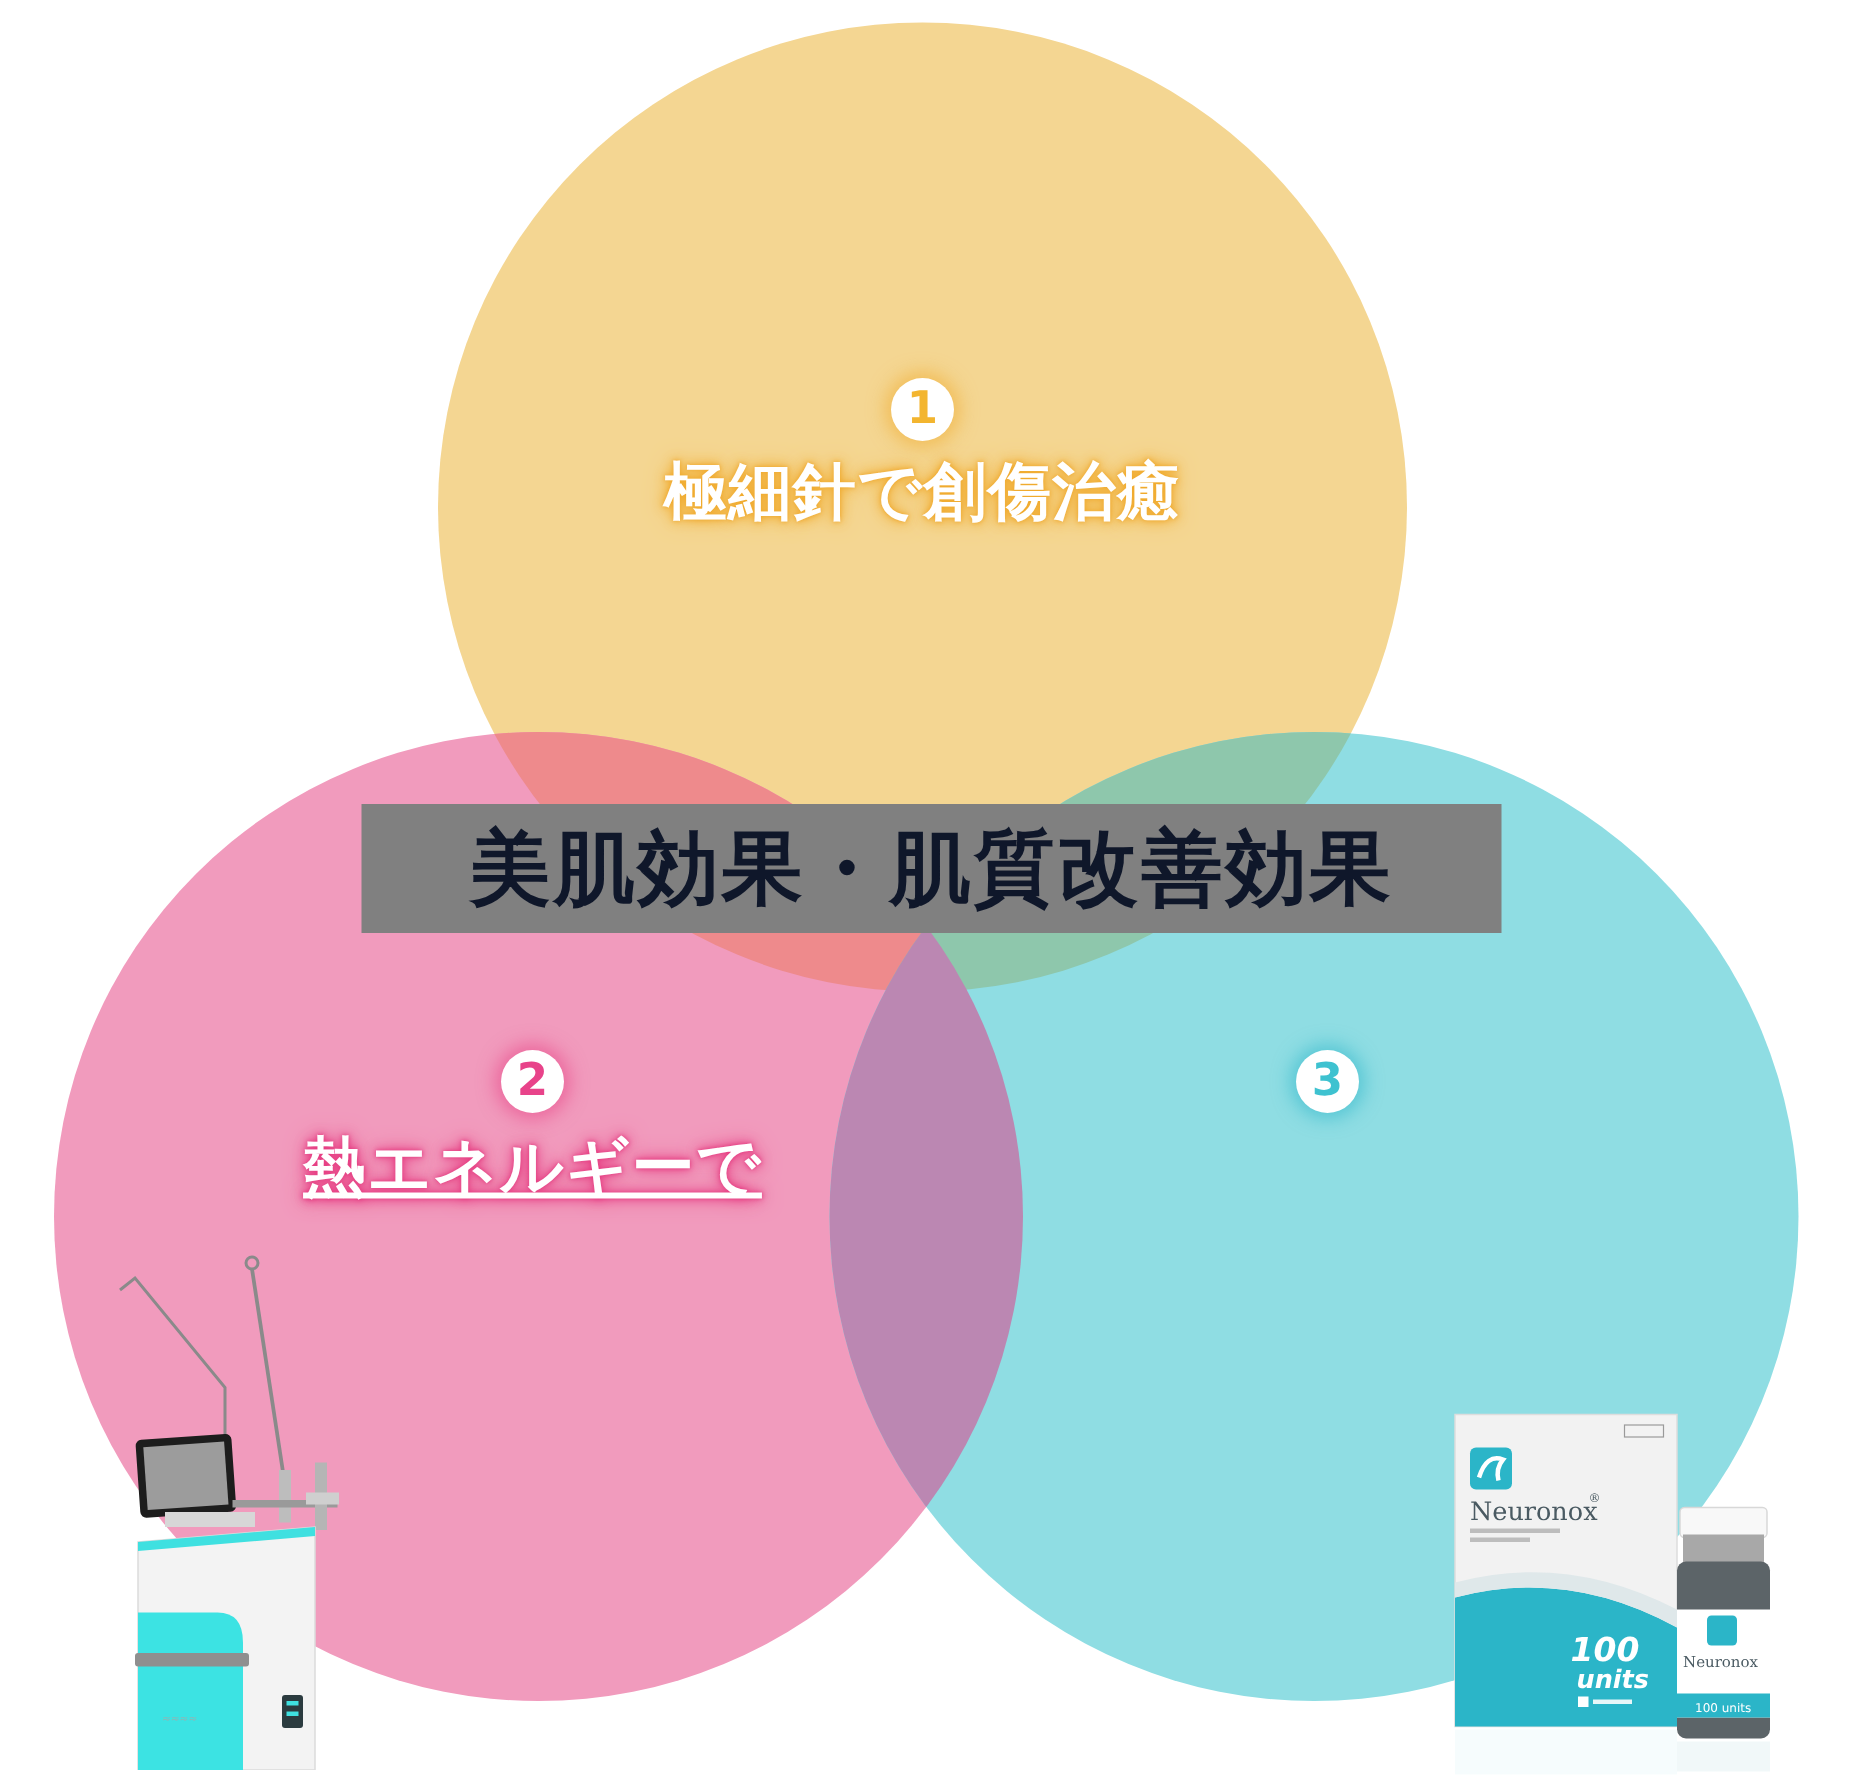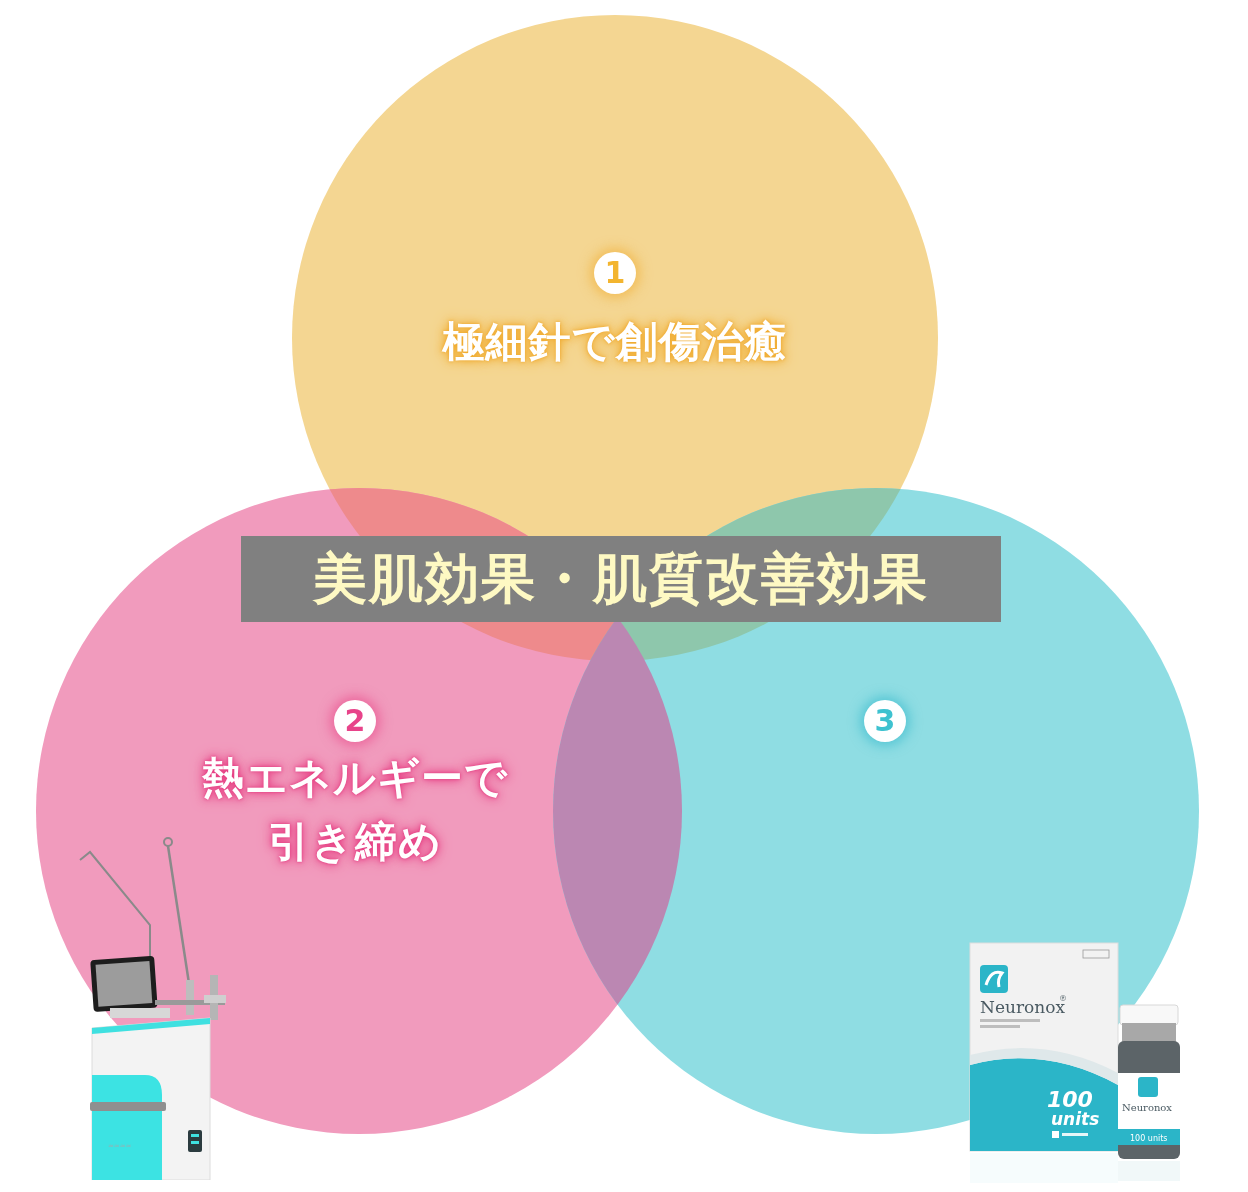--- a/index.html
+++ b/index.html
@@ -11,35 +11,35 @@
   .label { position: absolute; text-align: center; color: #ffffff; font-weight: bold; }
   .num {
     display: inline-block; width: 42px; height: 42px; border-radius: 50%;
     background: #ffffff; font-weight: bold; font-size: 30px; line-height: 42px;
     text-align: center; font-family: "DejaVu Sans", sans-serif;
   }
   .line { display: block; font-size: 42px; line-height: 64px; letter-spacing: 1px; white-space: nowrap; }
 
   .label-1 { left: 365px; top: 252px; width: 500px; }
   .label-1 .num { color: #f3b52f; box-shadow: 0 0 12px 4px rgba(240,170,40,0.55); }
-  .label-1 .line { text-shadow: 0 0 8px #f0a828, 0 0 14px #f3b94a, 0 0 3px #eea020; margin-top: 16px; }
+  .label-1 .line { text-shadow: 0 0 8px #f0a828, 0 0 14px #f3b94a, 0 0 3px #eea020; margin-top: 2px; }
 
   .label-2 { left: 120px; top: 700px; width: 470px; }
   .label-2 .num { color: #e8438a; box-shadow: 0 0 12px 4px rgba(232,60,130,0.55); }
-  .label-2 .line { text-shadow: 0 0 8px #e6367e, 0 0 14px #ea5a95, 0 0 3px #e02a74; }
+  .label-2 .line { text-shadow: 0 0 8px #e6367e, 0 0 14px #ea5a95, 0 0 3px #e02a74; text-decoration: underline; }
   .label-2 .num-wrap { margin-bottom: 4px; }
 
   .label-3 { left: 650px; top: 700px; width: 470px; }
   .label-3 .num { color: #3ec2d0; box-shadow: 0 0 12px 4px rgba(40,180,200,0.55); }
   .label-3 .line { text-shadow: 0 0 8px #2fb6c6, 0 0 14px #52c5d2, 0 0 3px #22aabb; }
   .label-3 .num-wrap { margin-bottom: 4px; }
 
   .center-banner {
     position: absolute; left: 241px; top: 536px; width: 760px; height: 86px;
-    background: #808080; color: #fef9c3; text-align: center;
+    background: #808080; color: #0f172a; text-align: center;
     font-size: 54px; font-weight: bold; line-height: 86px; letter-spacing: 2px; white-space: nowrap;
   }
 
   
   .device { position: absolute; left: 60px; top: 830px; width: 200px; height: 350px; }
   
   .product { position: absolute; left: 955px; top: 935px; width: 235px; height: 250px; }
 </style>
 </head>
 <body>
@@ -75,21 +75,20 @@
   <div class="label label-1">
     <div class="num-wrap"><span class="num">1</span></div>
     <span class="line">極細針で創傷治癒</span>
   </div>
 
   <div class="center-banner">美肌効果・肌質改善効果</div>
 
   <div class="label label-2">
     <div class="num-wrap"><span class="num">2</span></div>
     <span class="line">熱エネルギーで</span>
-    <span class="line">引き締め</span>
   </div>
 
   <div class="label label-3">
     <div class="num-wrap"><span class="num">3</span></div>
   </div>
 
   <svg class="device" viewBox="0 0 200 350">
 
     <polyline points="20,30 30,22 90,95 90,130" fill="none" stroke="#8a8a8a" stroke-width="2"></polyline>
     <circle cx="108" cy="12" r="4" fill="none" stroke="#8a8a8a" stroke-width="2"></circle>

